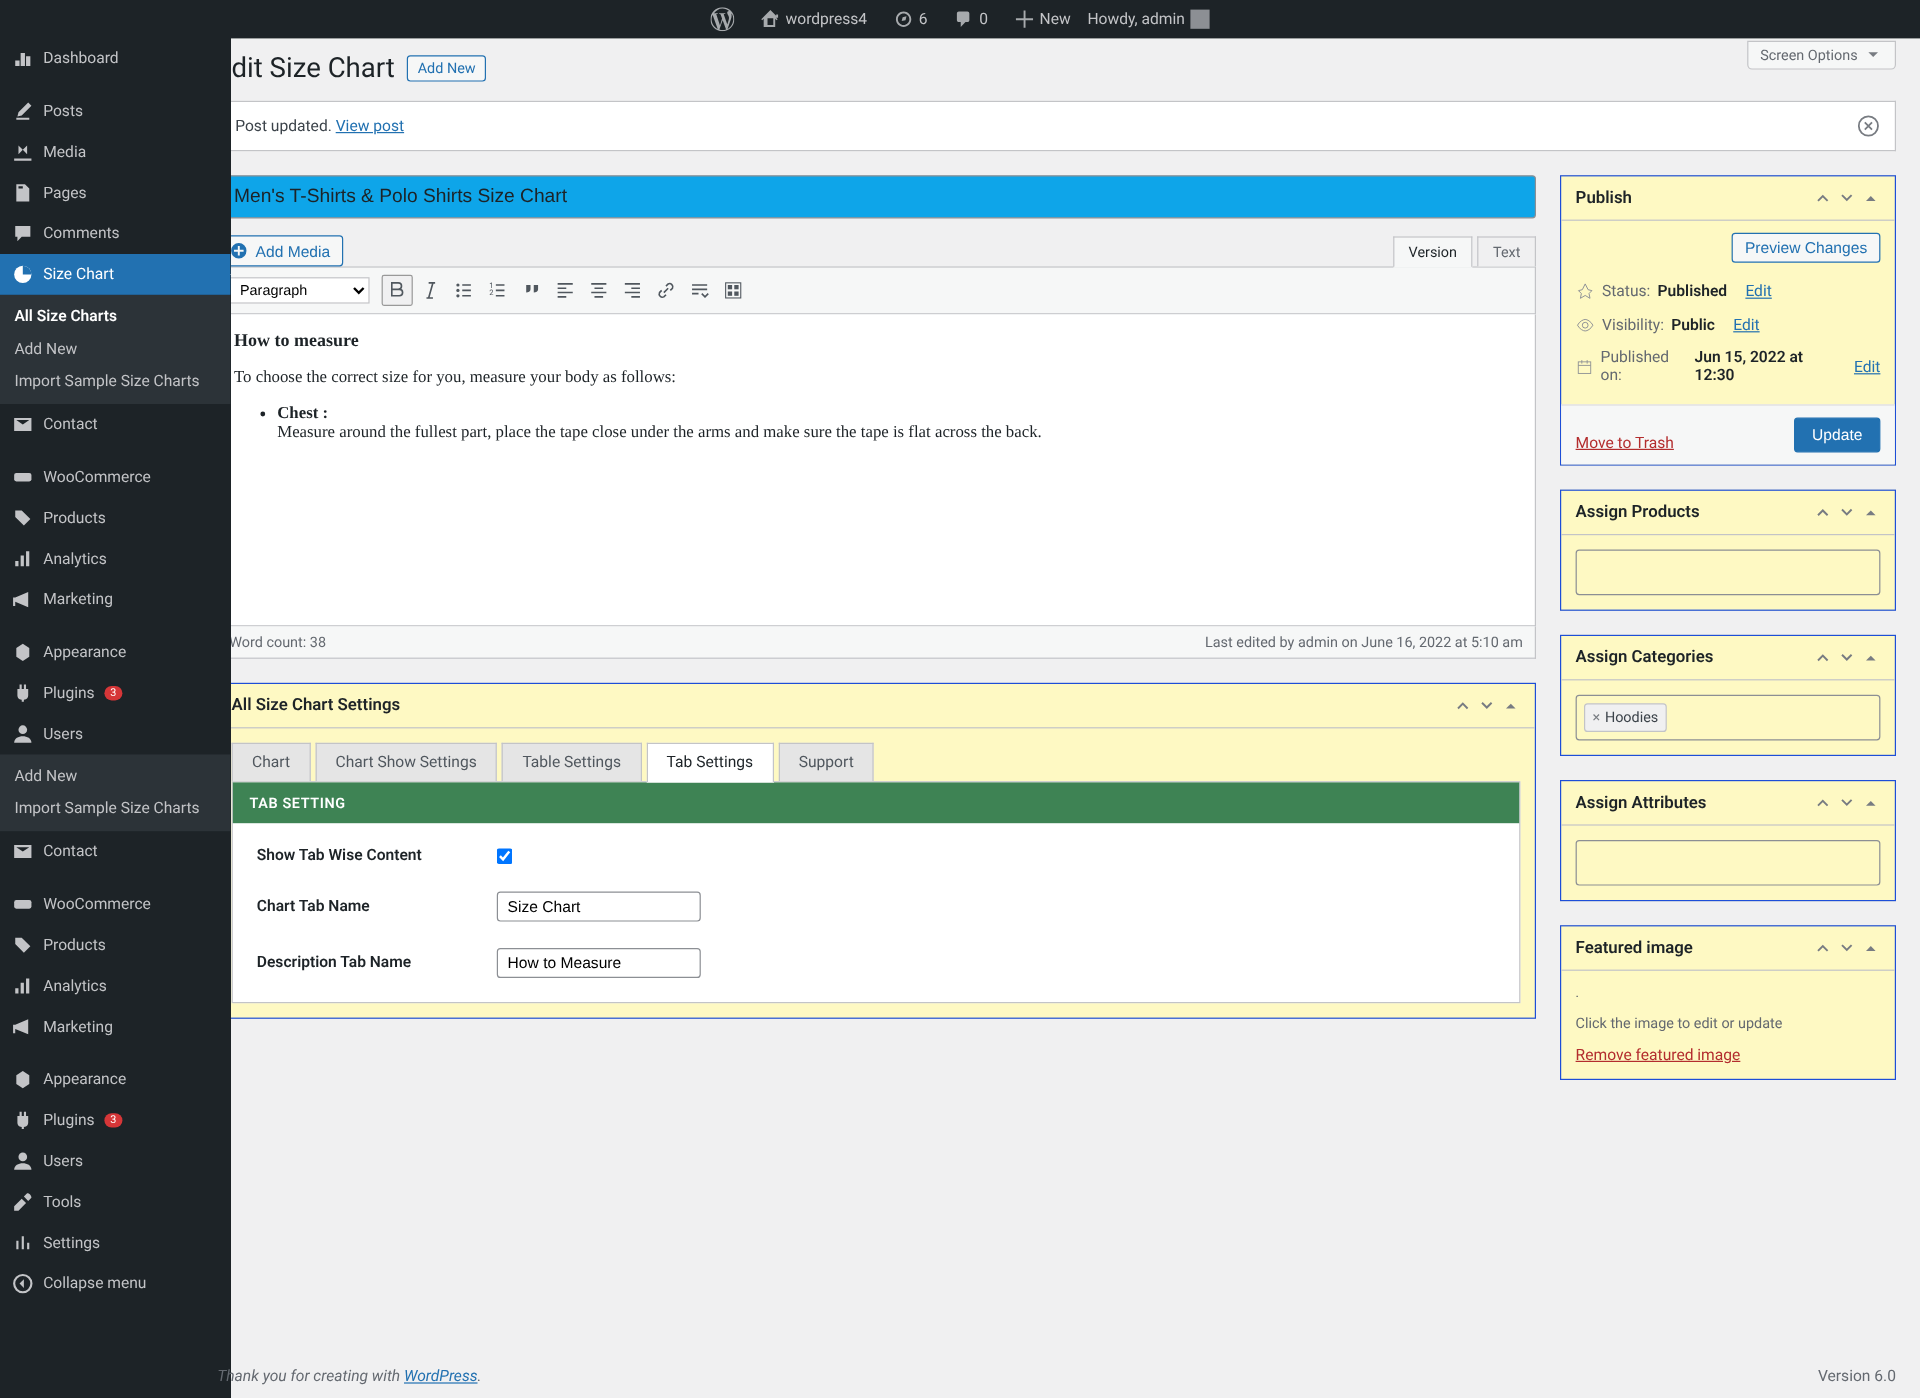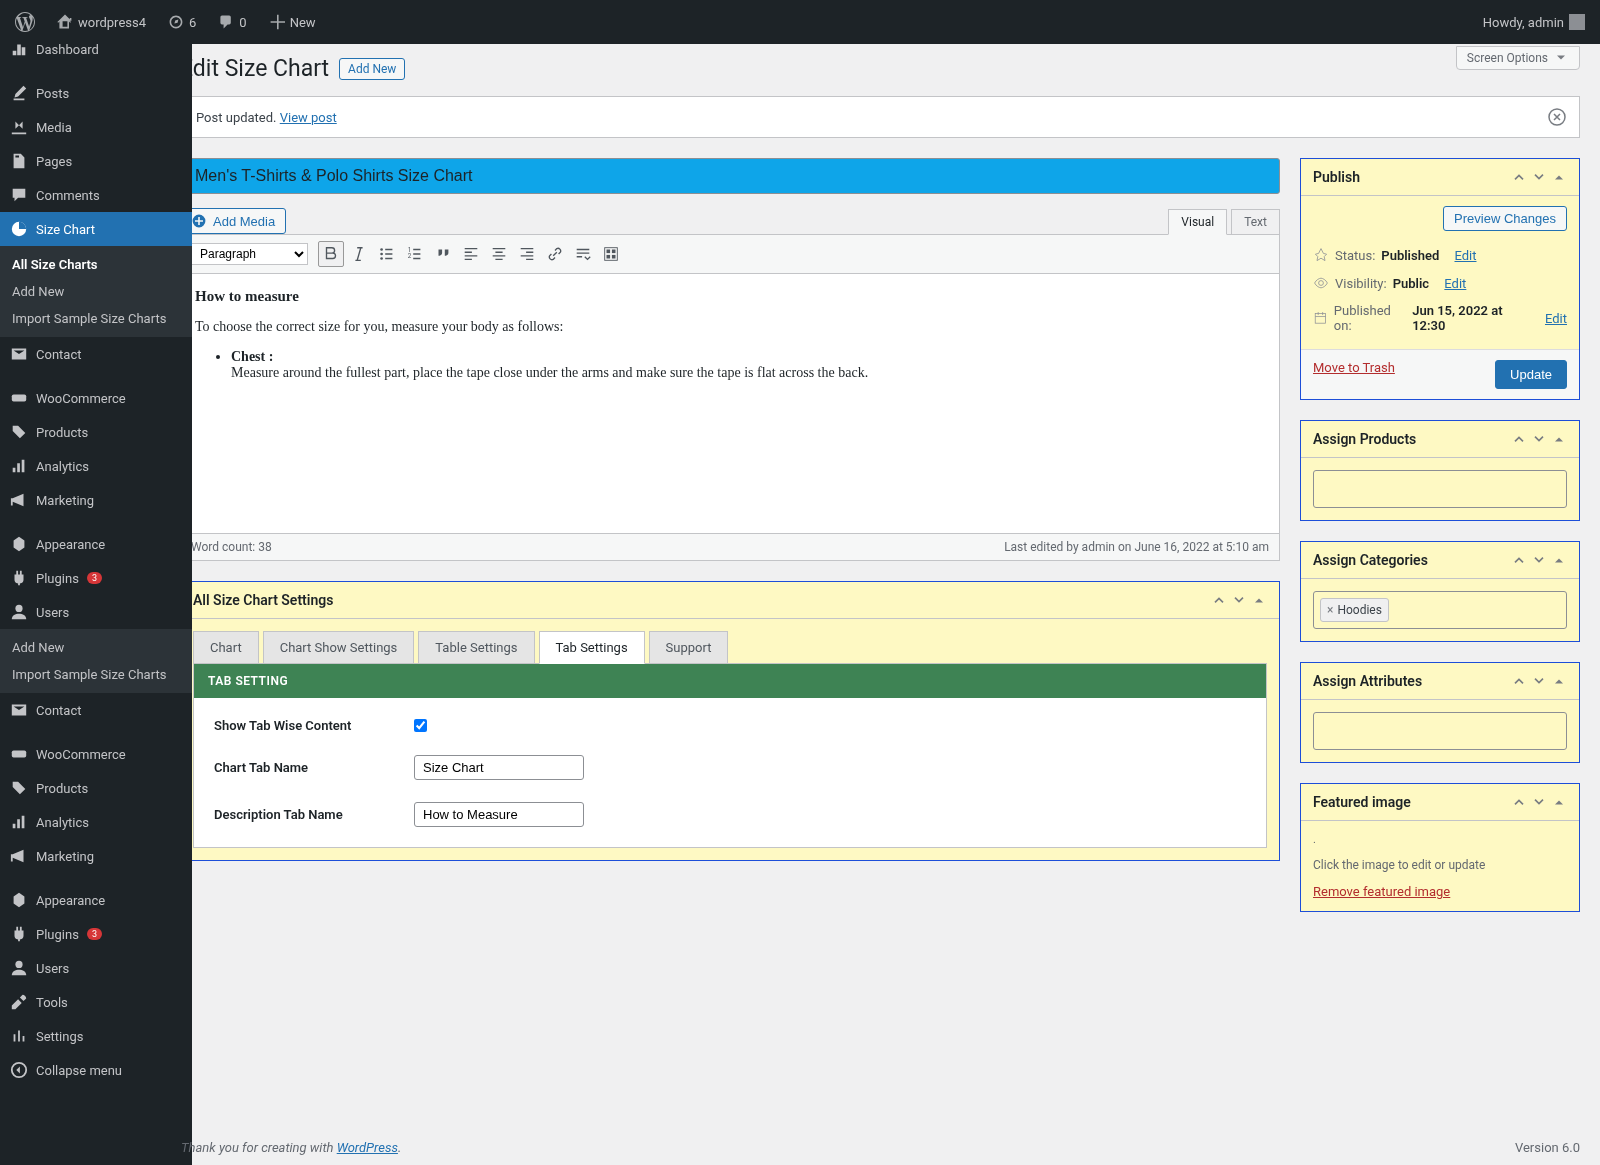--- a/index.html
+++ b/index.html
@@ -1,19 +1,19 @@
 <!DOCTYPE html>
 <html><head>
 <meta charset="utf-8">
 <style>
 * { margin: 0; padding: 0; box-sizing: border-box; }
 body { font-family: -apple-system, BlinkMacSystemFont, "Segoe UI", Roboto, sans-serif; font-size: 13px; color: #3c434a; background: #f0f0f1; width: 1600px; height: 1165px; overflow: hidden; position: relative; }
 
 
-.admin-bar { background: #1d2327; height: 44px; display: flex; align-items: center; padding: 0 8px; color: #c3c4c7; justify-content: space-between; }
+.admin-bar { background: #1d2327; height: 32px; display: flex; align-items: center; padding: 0 21px; color: #c3c4c7; justify-content: center; }
 .admin-bar-left { display: flex; align-items: center; gap: 8px; }
 .admin-bar-item { display: flex; align-items: center; gap: 5px; padding: 0 7px; height: 32px; cursor: pointer; }
 .admin-bar-right { display: flex; align-items: center; gap: 6px; }
 .wp-logo-icon { width: 20px; height: 20px; fill: #a7aaad; }
 .ab-icon { width: 16px; height: 16px; fill: #a7aaad; }
 .ab-avatar { width: 16px; height: 16px; background: #8c8f94; display: inline-block; }
 
 
 .admin-menu { position: absolute; left: 0; top: 32px; bottom: 0; width: 192px; background: #1d2327; color: #c3c4c7; overflow-y: auto; }
 .menu-item { display: flex; align-items: center; padding: 8px 10px; gap: 8px; cursor: pointer; color: #c3c4c7; position: relative; }
@@ -84,21 +84,21 @@
 .form-row { display: flex; align-items: center; margin-bottom: 22px; }
 .form-label { width: 200px; font-weight: 600; color: #1d2327; font-size: 13px; }
 .form-input { border: 1px solid #8c8f94; padding: 4px 8px; border-radius: 3px; width: 170px; font-size: 13px; }
 
 
 .pub-section { padding: 10px 12px; }
 .pub-line { display: flex; align-items: center; gap: 6px; padding: 6px 0; color: #646970; font-size: 13px; }
 .pub-icon { width: 16px; height: 16px; fill: #8c8f94; }
 .pub-val { color: #1d2327; font-weight: 600; }
 .pub-edit { color: #2271b1; text-decoration: underline; cursor: pointer; font-weight: 400; }
-.pub-actions { display: flex; justify-content: space-between; align-items: flex-start; padding: 10px 12px; border-top: 1px solid #dcdcde; background: #f6f7f7; }
+.pub-actions { display: flex; justify-content: space-between; align-items: flex-end; padding: 10px 12px; border-top: 1px solid #dcdcde; background: #f6f7f7; }
 .trash-link { color: #b32d2e; text-decoration: underline; cursor: pointer; }
 .btn-primary { background: #2271b1; color: #fff; border: 1px solid #2271b1; padding: 6px 14px; border-radius: 3px; cursor: pointer; font-size: 13px; }
 
 
 .tag-input-wrap { border: 1px solid #8c8f94; border-radius: 3px; padding: 6px; min-height: 38px; display: flex; flex-wrap: wrap; gap: 4px; }
 .tag-chip { border: 1px solid #c3c4c7; background: #f0f0f1; padding: 2px 6px; border-radius: 3px; display: flex; align-items: center; gap: 4px; font-size: 12px; }
 .tag-x { cursor: pointer; color: #787c82; }
 
 .featured-hint { color: #646970; font-size: 12px; margin: 12px 0; }
 .remove-link { color: #b32d2e; text-decoration: underline; cursor: pointer; font-size: 13px; }
@@ -353,21 +353,21 @@
       <input class="title-input" type="text" value="Men's T-Shirts &amp; Polo Shirts Size Chart" style="">
 
       <div class="media-row">
         <button class="btn" style="display:flex;align-items:center;gap:6px;">
           <svg width="16" height="16" viewBox="0 0 20 20" fill="#2271b1">
               <path d="M10 2a8 8 0 100 16 8 8 0 000-16zm-1 3h2v4h4v2h-4v4H9v-4H5V9h4V5z"></path>
             </svg>
           <span>Add Media</span>
         </button>
         <div class="editor-tabs">
-          <div class="editor-tab active">Visual</div>
+          <div class="editor-tab active">Version</div>
           <div class="editor-tab">Text</div>
         </div>
       </div>
 
       <div class="toolbar">
         <select class="tb-select"><option>Paragraph</option></select>
         <div style="width:6px"></div>
         <div class="tb-btn active">
             <svg class="tb-icon" viewBox="0 0 20 20">
               <path d="M5 3h6a3 3 0 010 6H5V3zm0 6h7a3 3 0 010 6H5V9z" stroke="#50575e" stroke-width="1.5" fill="none"></path>

